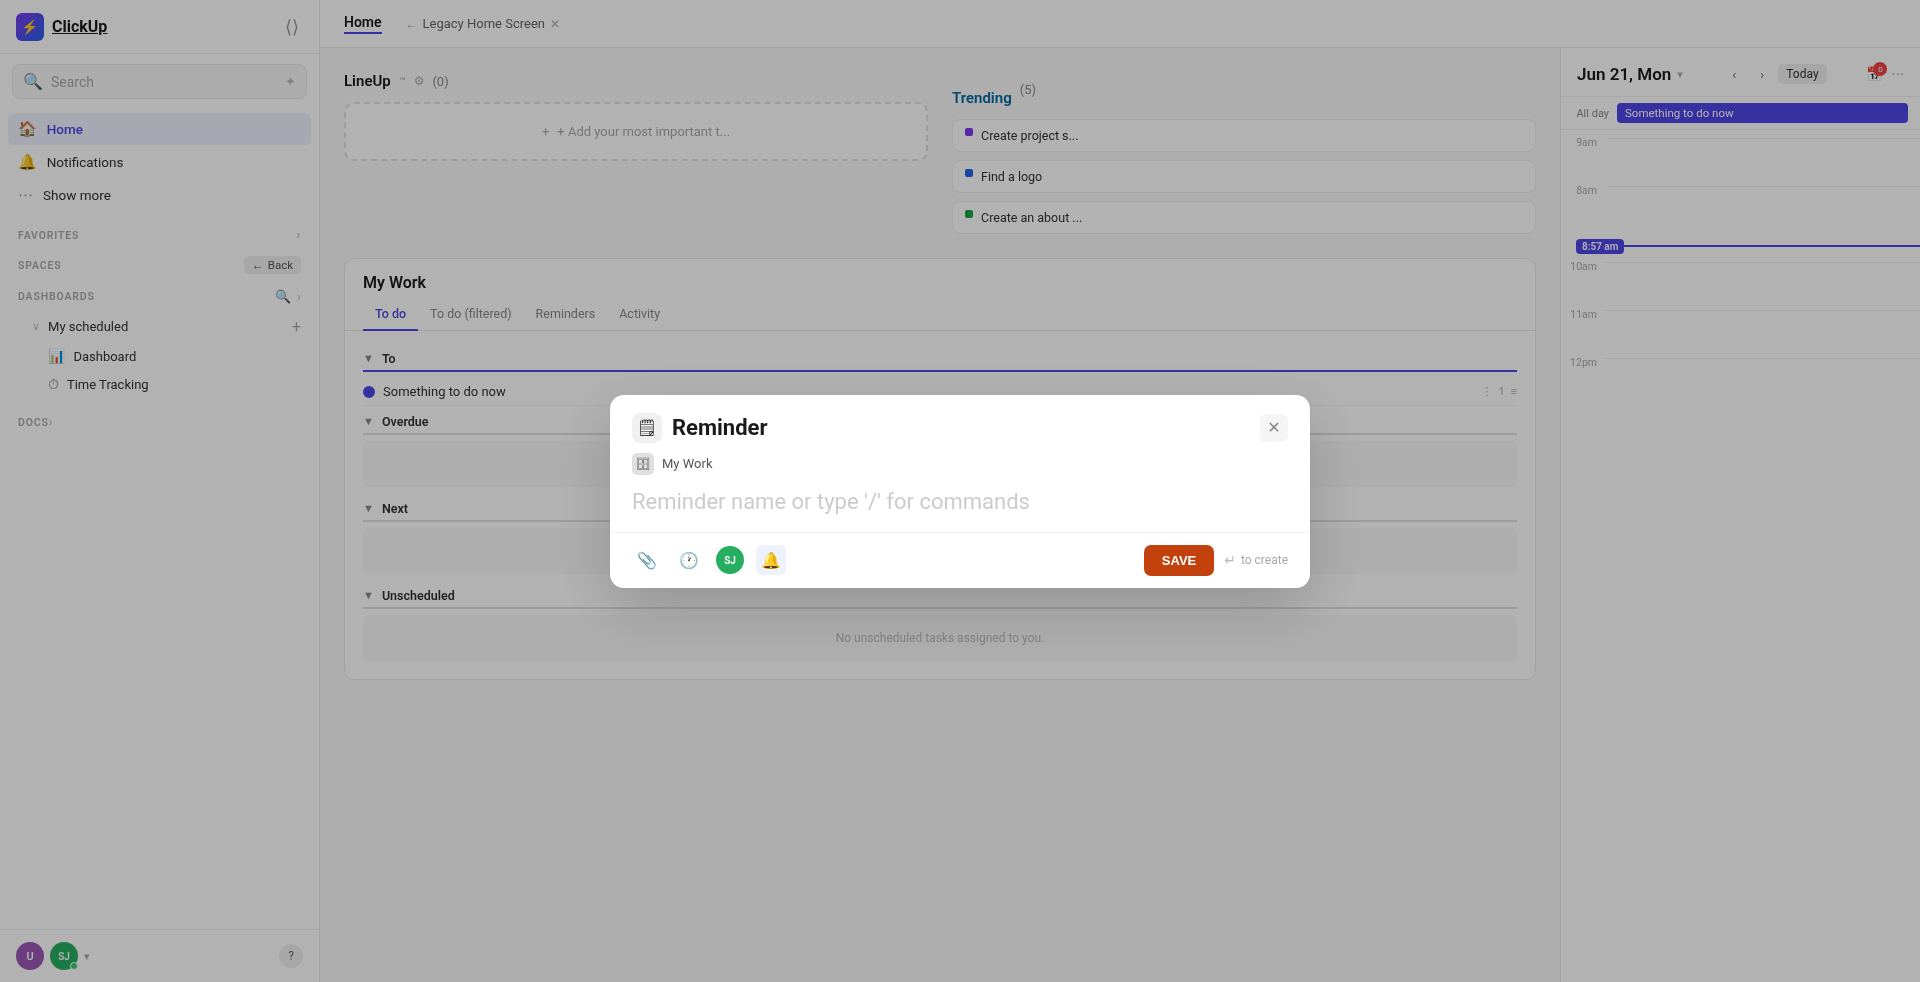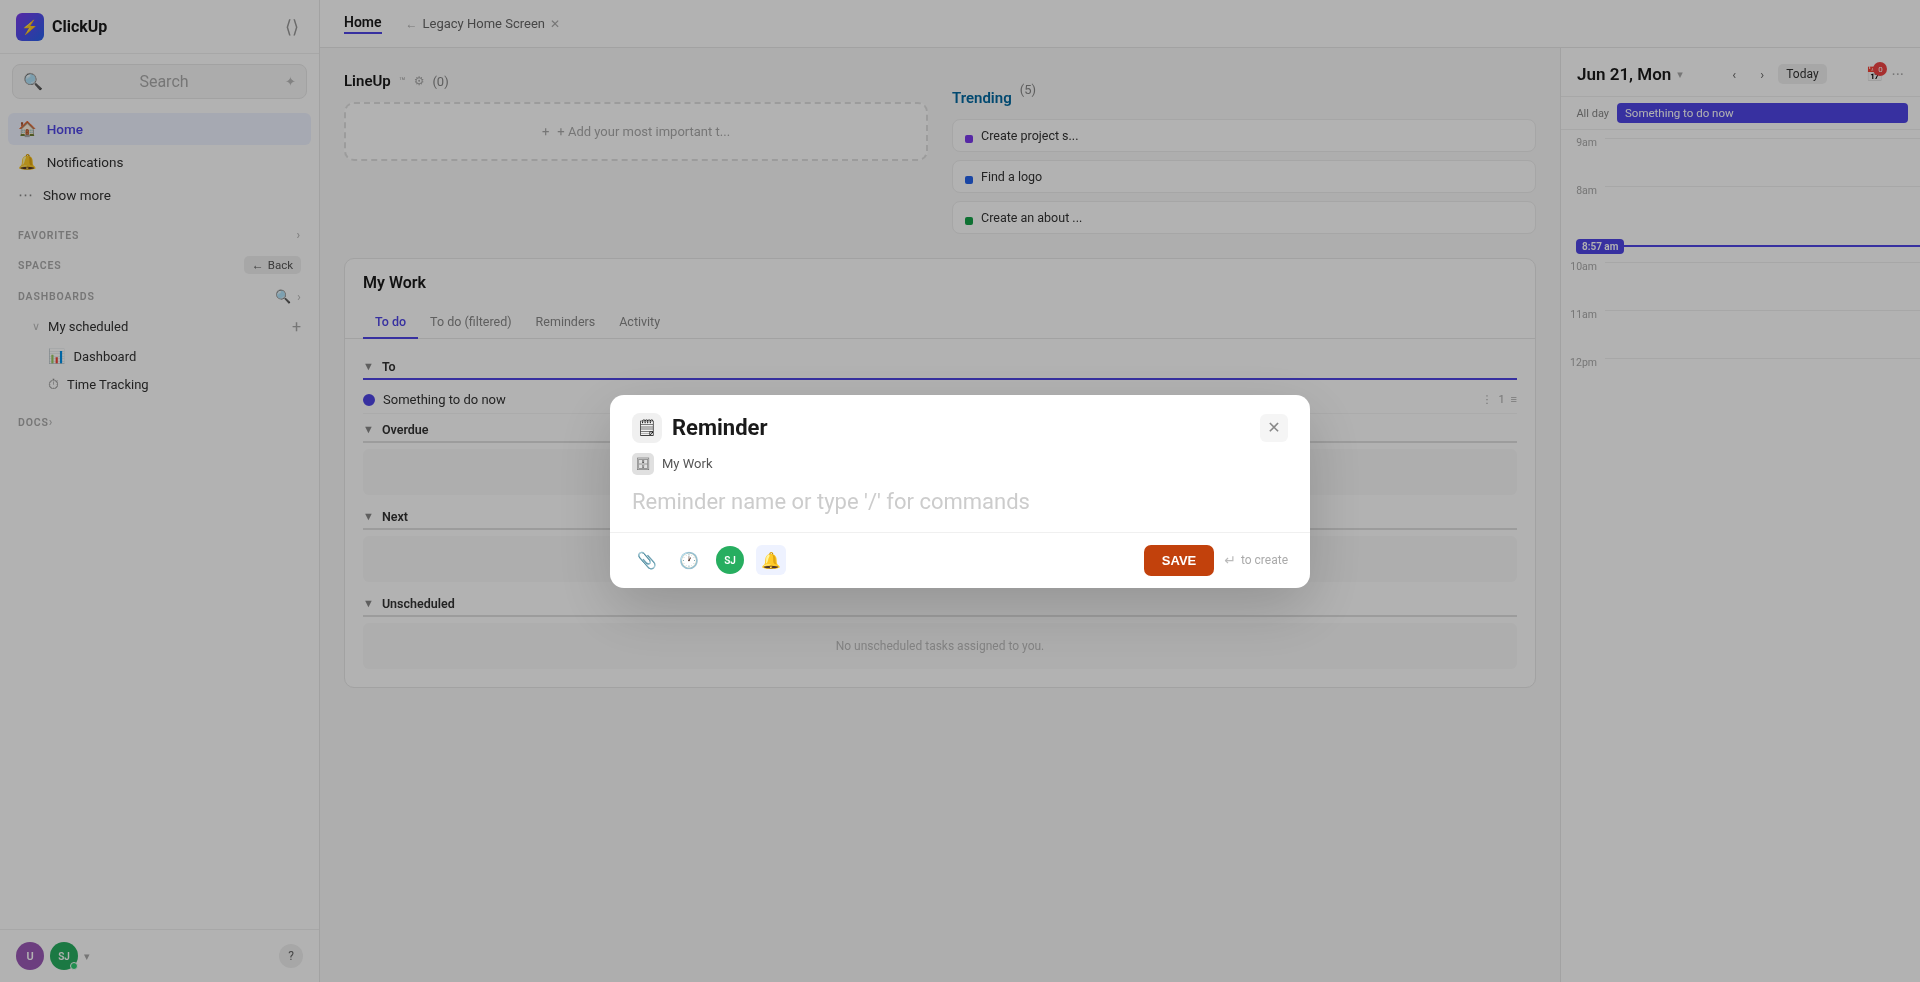--- a/index.html
+++ b/index.html
@@ -38,43 +38,43 @@
       align-items: center;
       justify-content: center;
       color: white;
       font-size: 14px;
       font-weight: bold;
     }
     .logo-text {
       font-size: 16px;
       font-weight: 700;
       color: #1a1a1a;
+      text-decoration: underline;
     }
     .collapse-btn {
       color: #999;
       cursor: pointer;
       font-size: 18px;
       padding: 4px;
     }
     .search-bar {
       margin: 10px 12px;
       display: flex;
       align-items: center;
       gap: 8px;
       background: #f7f7f7;
       border: 1px solid #e8e8e8;
       border-radius: 8px;
       padding: 7px 10px;
       cursor: pointer;
     }
     .search-bar-text {
-      font-size: 16px;
+      font-size: 14px;
       color: #aaa;
       flex: 1;
-      text-align: center;
     }
     .search-icon-btn {
       color: #bbb;
       font-size: 13px;
     }
     .sidebar-nav {
       padding: 4px 8px;
     }
     .nav-item {
       display: flex;
@@ -373,21 +373,21 @@
       font-size: 13px;
       color: #888;
     }
     .trending-items {
       display: flex;
       flex-direction: column;
       gap: 8px;
     }
     .trending-item {
       display: flex;
-      align-items: flex-end;
+      align-items: flex-start;
       gap: 8px;
       background: #fff;
       border-radius: 8px;
       padding: 8px 12px;
       font-size: 12.5px;
       color: #333;
       border: 1px solid #eee;
       cursor: pointer;
     }
     .trending-dot {
@@ -418,21 +418,21 @@
     .mywork-title {
       font-size: 16px;
       font-weight: 600;
       color: #1a1a1a;
     }
     .mywork-tabs {
       display: flex;
       gap: 0;
       border-bottom: 1px solid #e8e8e8;
       padding: 0 18px;
-      margin-top: 16px;
+      margin-top: 8px;
     }
     .mywork-tab {
       font-size: 12.5px;
       padding: 6px 12px 8px;
       color: #888;
       cursor: pointer;
       border-bottom: 2px solid transparent;
       margin-bottom: -1px;
     }
     .mywork-tab.active {

